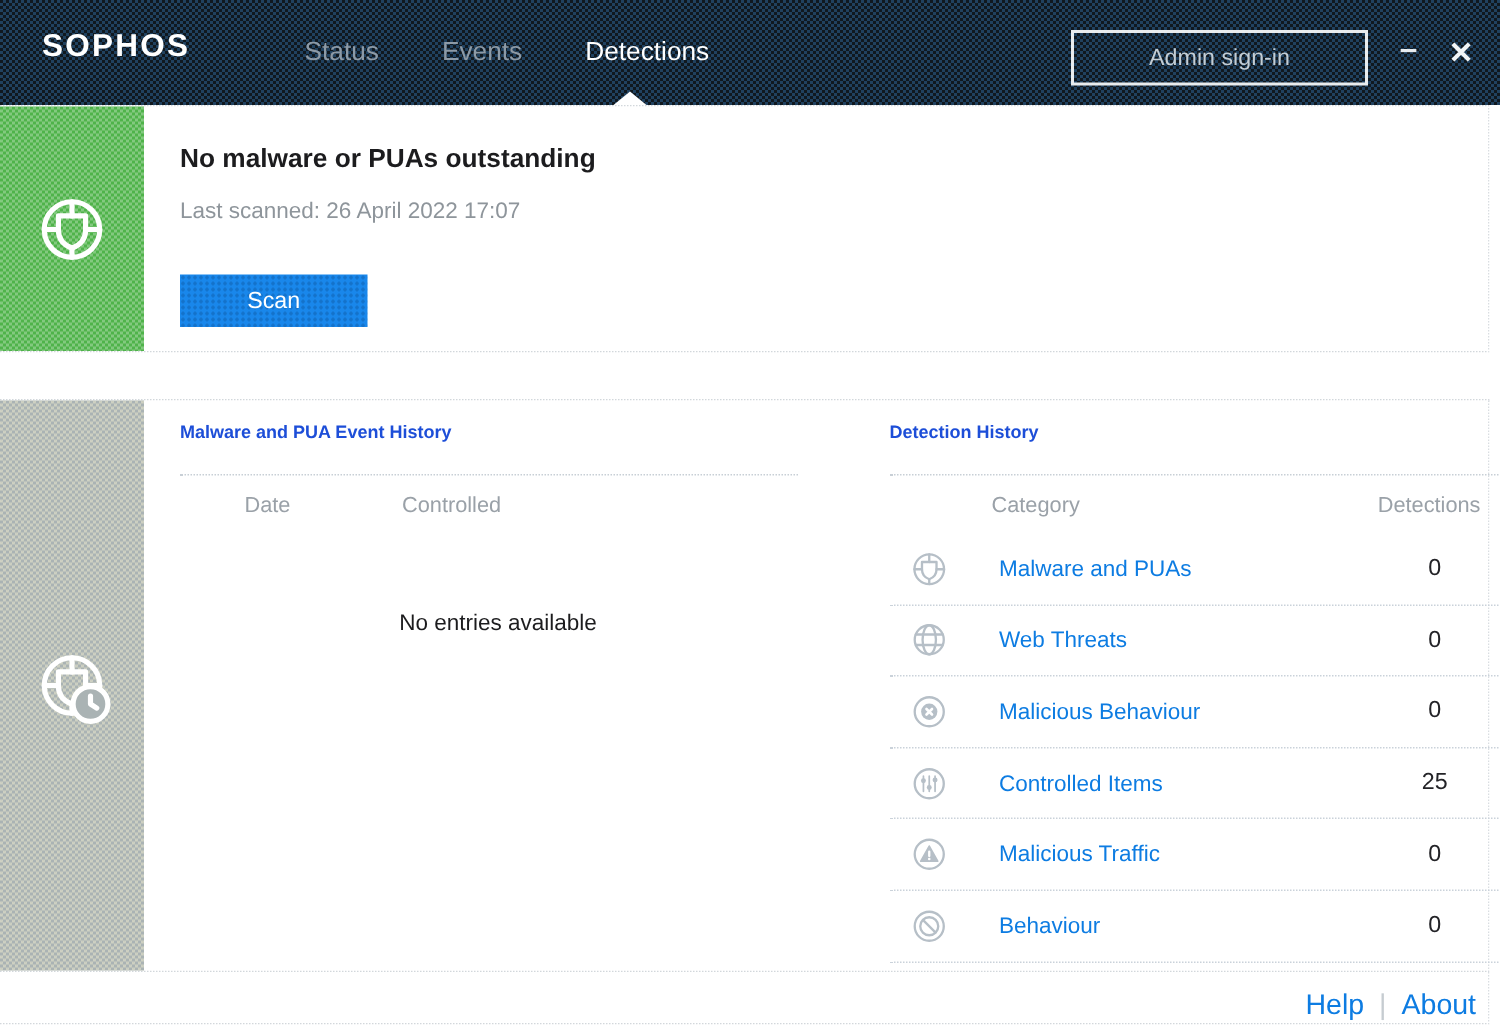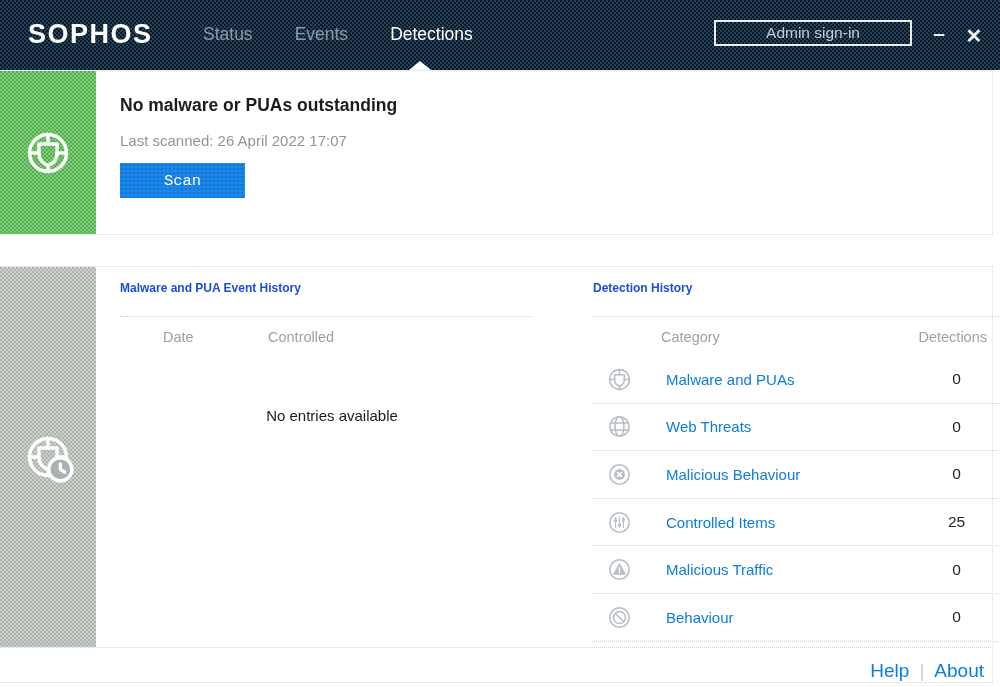--- a/index.html
+++ b/index.html
@@ -13,30 +13,30 @@
     position:absolute; top:0; left:0; width:1000px; height:70px;
     background-color:#10181f;
     background-image:
       linear-gradient(45deg, #20415f 25%, transparent 25%, transparent 75%, #20415f 75%),
       linear-gradient(45deg, #20415f 25%, transparent 25%, transparent 75%, #20415f 75%);
     background-size:4px 4px;
     background-position:0 0, 2px 2px;
   }
   .logo {
     position:absolute; left:28px; top:19px; color:#ffffff;
-    font-size:27px; font-weight:800; letter-spacing:1.5px;
+    font-size:21px; font-weight:800; letter-spacing:1.5px;
   }
   .nav {
     position:absolute; left:203px; top:0; height:68px;
     display:flex; align-items:center; gap:42px; font-size:17.5px;
   }
   .nav-item { color:#8d9aa6; cursor:pointer; }
   .nav-item.active { color:#ffffff; }
   .admin-btn {
-    position:absolute; left:714px; top:20px; width:198px; height:26px;
+    position:absolute; left:714px; top:20px; width:198px; height:37px;
     background:transparent; border:2px solid #e9ecee; color:#c3cdd4;
     font-size:15.5px; font-family:inherit; cursor:pointer; box-sizing:border-box;
   }
   .win-min {
     position:absolute; left:926px; top:21px; width:26px; height:28px;
     color:#e7ecf0; font-size:21px; font-weight:bold; text-align:center;
     line-height:24px; cursor:pointer;
   }
   .win-close {
     position:absolute; left:960px; top:23px; width:28px; height:28px;
@@ -76,22 +76,22 @@
       linear-gradient(45deg, rgba(236,233,205,.55) 25%, transparent 25%, transparent 75%, rgba(236,233,205,.55) 75%);
     background-size:4px 4px; background-position:0 0, 2px 2px;
   }
   .big-icon { width:58px; height:58px; display:block; }
   .big-icon svg { width:100%; height:100%; display:block; }
 
   
   .p1-title { position:absolute; left:120px; top:24px; font-size:17.5px; font-weight:bold; color:#1c1c1e; }
   .p1-sub   { position:absolute; left:120px; top:61px; font-size:15px; color:#8e959b; }
   .scan-btn {
-    position:absolute; left:120px; top:92px; width:125px; height:35px;
-    border:none; color:#ffffff; font-size:15.5px; font-family:Liberation Mono, monospace; cursor:pointer;
+    position:absolute; left:120px; top:112px; width:125px; height:35px;
+    border:none; color:#ffffff; font-size:15.5px; font-family:Liberation Sans, sans-serif; cursor:pointer;
     background-color:#1987eb;
     background-image:radial-gradient(rgba(0,30,70,.20) 1px, rgba(0,0,0,0) 1.3px);
     background-size:4px 4px;
   }
 
   
   .table { position:absolute; top:0; bottom:0; }
   .table-left  { left:120px; width:412px; }
   .table-right { left:593px; width:412px; }
   .section-title { position:absolute; left:0; top:14px; margin:0; font-size:12px; font-weight:bold; color:#1d4ed8; }

